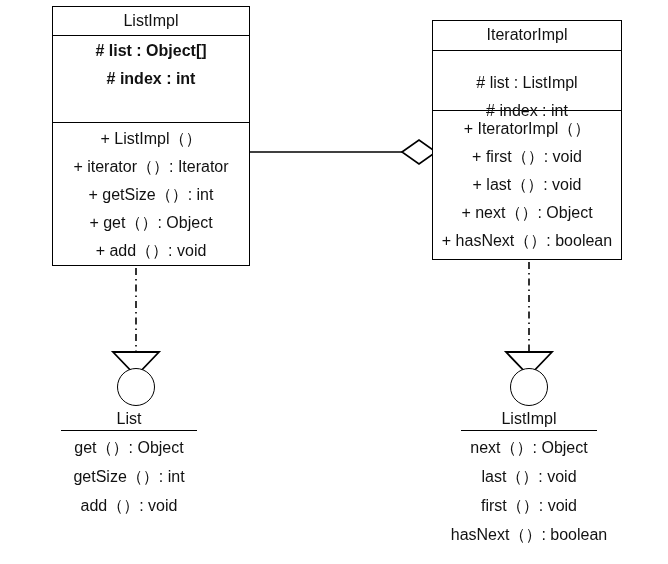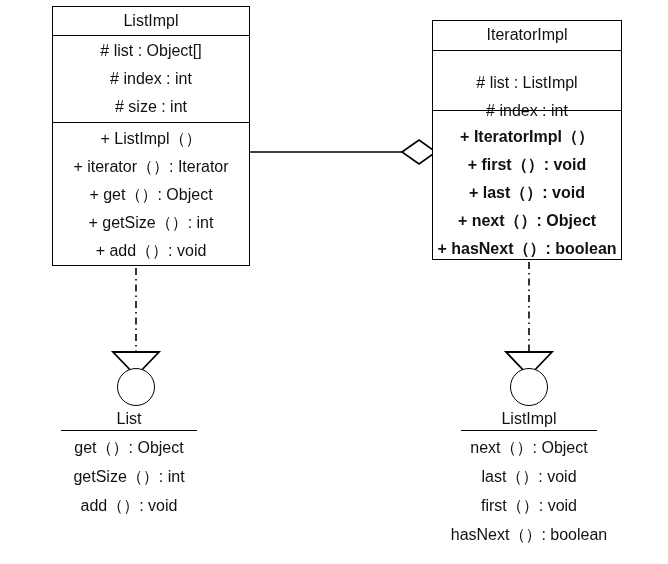--- a/index.html
+++ b/index.html
@@ -102,43 +102,42 @@
     <polygon points="113,352 159,352 136,376" fill="#ffffff" stroke="#000000" stroke-width="1.8"></polygon>
 
     <line x1="529" y1="262" x2="529" y2="351" stroke="#000000" stroke-width="1.6" stroke-dasharray="7 4 1.5 4"></line>
     <polygon points="506,352 552,352 529,376" fill="#ffffff" stroke="#000000" stroke-width="1.8"></polygon>
   </svg>
 
   <div class="class-box" style="left:52px; top:6px; width:198px; height:260px;">
     <div class="compartment" style="height:28px;">
       <div class="cell title">ListImpl</div>
     </div>
-    <div class="compartment" style="height:87px; padding-top:1px;">
+    <div class="compartment" style="height:87px; padding-top:1px;font-weight:bold;">
       <div class="cell"># list : Object[]</div>
       <div class="cell"># index : int</div>
-      <div class="cell"># size : int</div>
     </div>
     <div class="compartment" style="height:143px; padding-top:2px;">
       <div class="cell">+ ListImpl（）</div>
       <div class="cell">+ iterator（）: Iterator</div>
+      <div class="cell">+ getSize（）: int</div>
       <div class="cell">+ get（）: Object</div>
-      <div class="cell">+ getSize（）: int</div>
       <div class="cell">+ add（）: void</div>
     </div>
   </div>
 
   <div class="class-box" style="left:432px; top:20px; width:190px; height:240px;">
     <div class="compartment" style="height:29px;">
       <div class="cell title">IteratorImpl</div>
     </div>
     <div class="compartment" style="height:60px; padding-top:18px;">
       <div class="cell"># list : ListImpl</div>
       <div class="cell"># index : int</div>
     </div>
-    <div class="compartment" style="height:149px; padding-top:12px;font-weight:bold;">
+    <div class="compartment" style="height:149px; padding-top:4px;">
       <div class="cell">+ IteratorImpl（）</div>
       <div class="cell">+ first（）: void</div>
       <div class="cell">+ last（）: void</div>
       <div class="cell">+ next（）: Object</div>
       <div class="cell">+ hasNext（）: boolean</div>
     </div>
   </div>
 
   <div class="iface" style="left:0px; top:0px;">
     <div class="iface-circle" style="left:117px; top:368px;"></div>

